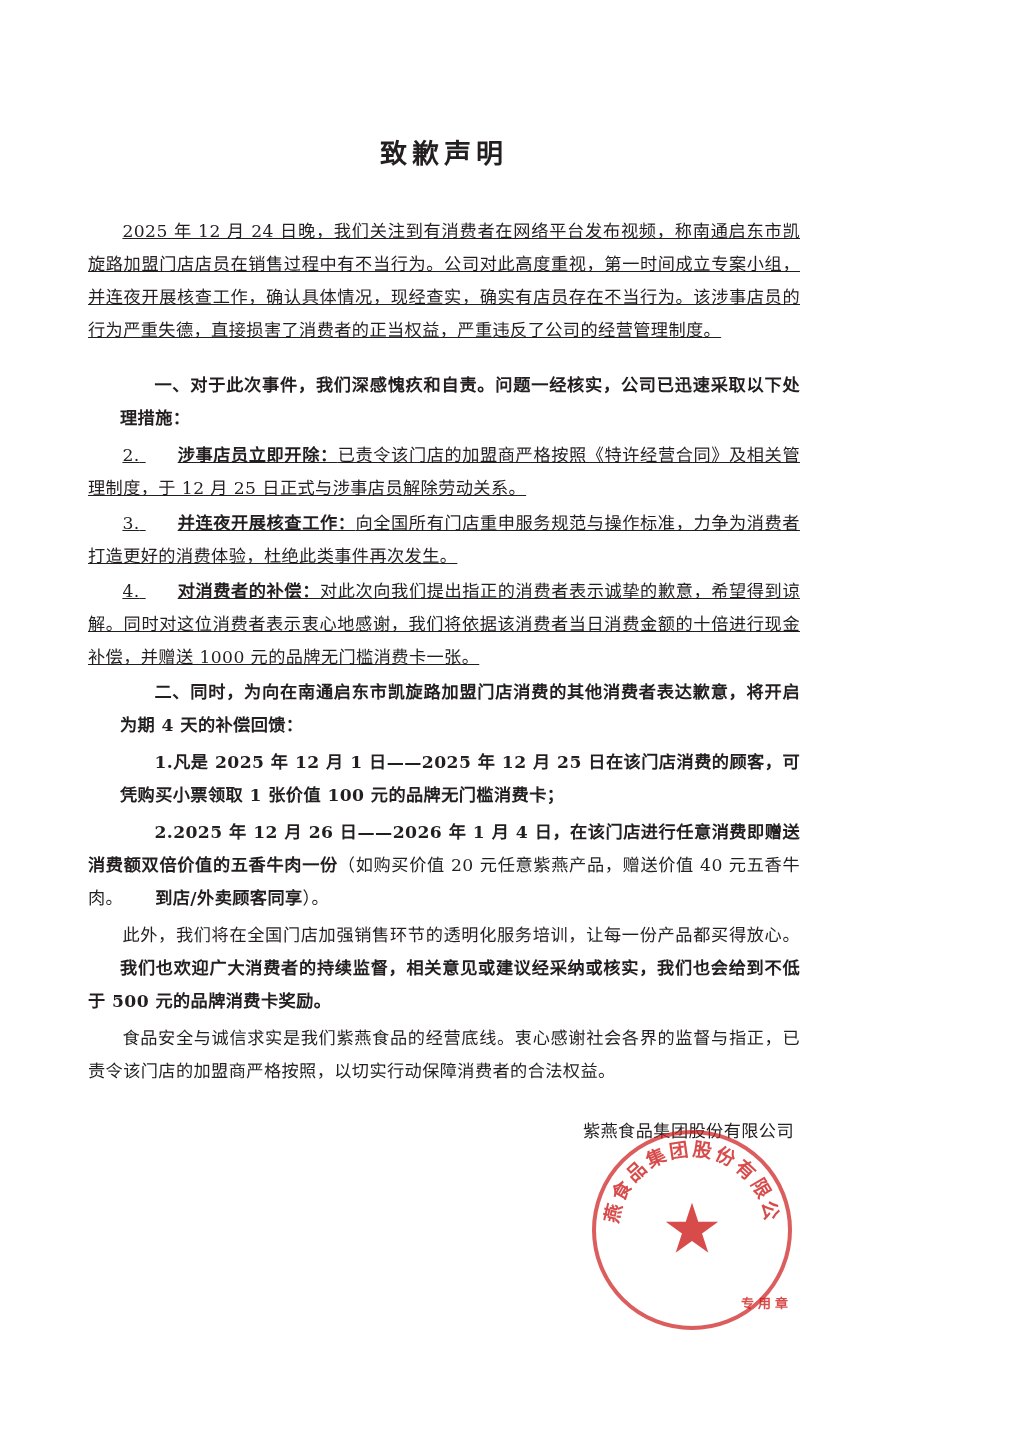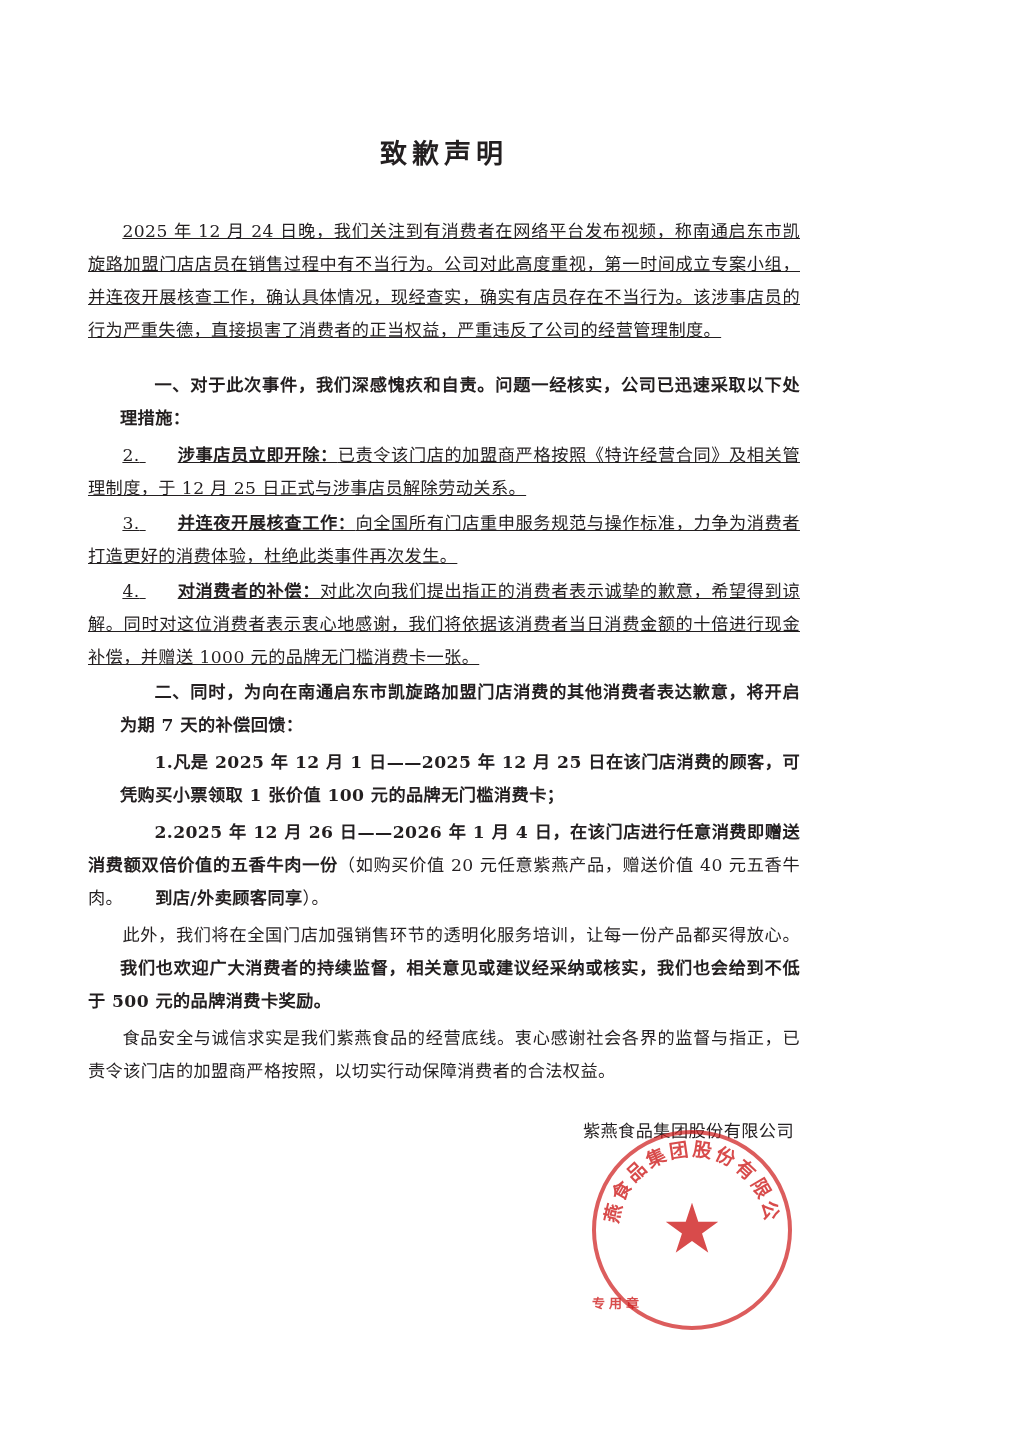--- a/index.html
+++ b/index.html
@@ -85,21 +85,21 @@
     transform: translate(-50%, -50%);
     font-size: 56px;
     color: rgba(206, 30, 30, 0.8);
     line-height: 1;
   }
   .seal .bottom-text {
     position: absolute;
     left: 0;
     right: 0;
     bottom: 18px;
-    text-align: left;
+    text-align: right;
     font-size: 13px;
     letter-spacing: 4px;
     color: rgba(206, 30, 30, 0.8);
     font-weight: bold;
   }
 </style>
 </head>
 <body>
 
 <div class="page">
@@ -119,21 +119,21 @@
   <p class="indent-num para-block">
     <span>3.</span>
     <span class="b">并连夜开展核查工作：</span><span>向全国所有门店重申服务规范与操作标准，力争为消费者打造更好的消费体验，杜绝此类事件再次发生。</span>
   </p>
 
   <p class="indent-num para-block">
     <span>4.</span>
     <span class="b">对消费者的补偿：</span><span>对此次向我们提出指正的消费者表示诚挚的歉意，希望得到谅解。同时对这位消费者表示衷心地感谢，我们将依据该消费者当日消费金额的十倍进行现金补偿，并赠送 1000 元的品牌无门槛消费卡一张。</span>
   </p>
 
-  <p class="indent2 b">二、同时，为向在南通启东市凯旋路加盟门店消费的其他消费者表达歉意，将开启为期 7 天的补偿回馈：</p>
+  <p class="indent2 b">二、同时，为向在南通启东市凯旋路加盟门店消费的其他消费者表达歉意，将开启为期 4 天的补偿回馈：</p>
 
   <p class="indent2 b">1.凡是 2025 年 12 月 1 日——2025 年 12 月 25 日在该门店消费的顾客，可凭购买小票领取 1 张价值 100 元的品牌无门槛消费卡；</p>
 
   <p class="indent2">
     <span class="b">2.2025 年 12 月 26 日——2026 年 1 月 4 日，在该门店进行任意消费即赠送消费额双倍价值的五香牛肉一份</span><span>（如购买价值 20 元任意紫燕产品，赠送价值 40 元五香牛肉。</span><span class="b">到店/外卖顾客同享</span><span>）。</span>
   </p>
 
   <p class="indent2">
     <span>此外，我们将在全国门店加强销售环节的透明化服务培训，让每一份产品都买得放心。</span><span class="b">我们也欢迎广大消费者的持续监督，相关意见或建议经采纳或核实，我们也会给到不低于 500 元的品牌消费卡奖励。</span>
   </p>

